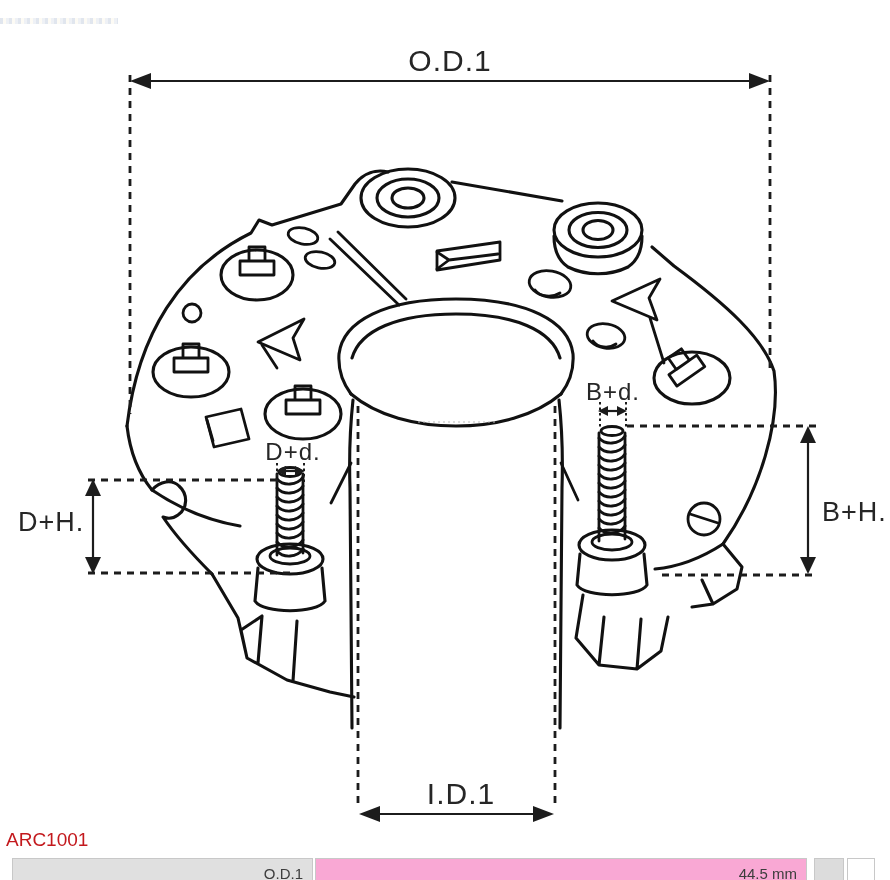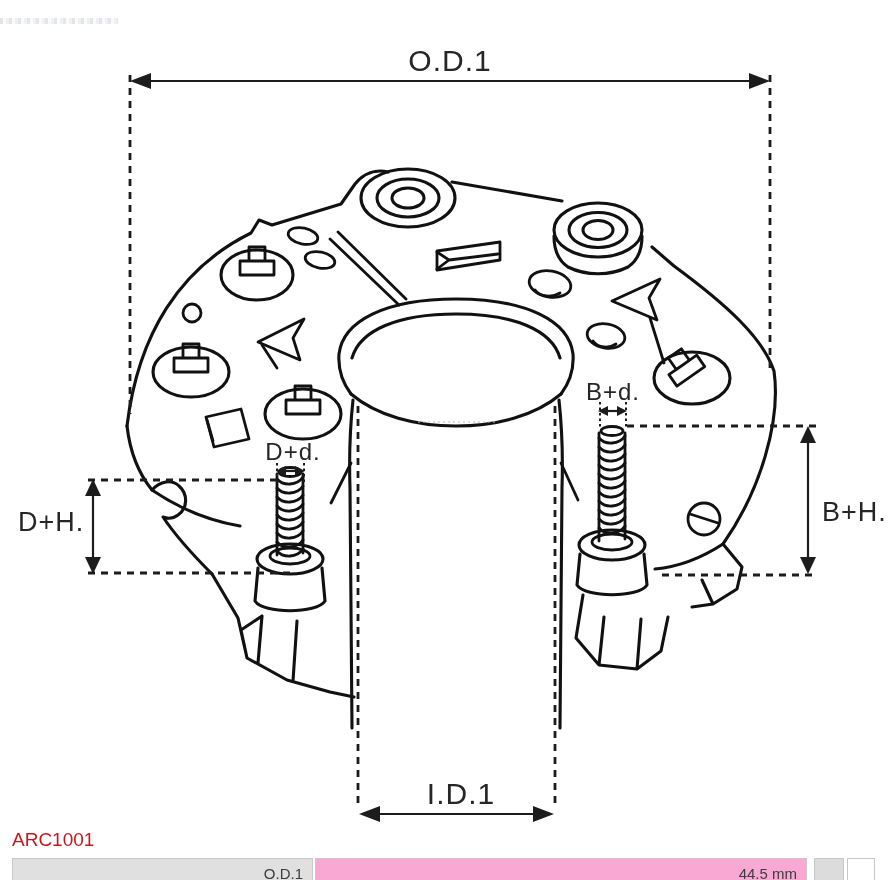--- a/index.html
+++ b/index.html
@@ -12,21 +12,21 @@
   svg{position:absolute;left:0;top:0;}
   .art{stroke:#111;fill:none;stroke-width:3.1;stroke-linecap:round;stroke-linejoin:round;}
   .art-thin{stroke:#111;fill:none;stroke-width:2.8;stroke-linecap:round;stroke-linejoin:round;}
   .dotted-faint{stroke:#b9b9b9;stroke-width:1.2;stroke-dasharray:2,3;fill:none;}
   .dim{stroke:#1c1c1c;fill:none;stroke-width:2.2;}
   .dim-dash{stroke:#1c1c1c;fill:none;stroke-width:2.8;stroke-dasharray:7,6;}
   .dim-dot{stroke:#1c1c1c;fill:none;stroke-width:2;stroke-dasharray:2.5,3;}
   .head{fill:#1c1c1c;stroke:none;}
   .dim-label{fill:#262626;letter-spacing:1px;}
   .f30{font-size:30px;} .f27{font-size:27px;} .f24{font-size:24px;}
-  .code-link{position:absolute;left:12px;top:811px;font-size:19px;line-height:22px;
+  .code-link{position:absolute;left:6px;top:811px;font-size:19px;line-height:22px;
     color:#c3191d;text-decoration:none;cursor:pointer;}
   .spec-row{position:absolute;left:12px;top:840px;display:flex;align-items:stretch;height:31px;}
   .cell{box-sizing:border-box;border:1px solid #c8c8c8;font-size:15px;line-height:29px;
     color:#3d3d3d;text-align:right;padding:0 9px;background:#f9a8d4;}
   .cell.label{width:301px;background:#e0e0e0;}
   .cell.value{width:492px;margin-left:2px;}
   .cell.sq{width:30px;padding:0;margin-left:7px;background:#dcdcdc;}
   .cell.sq.white{width:28px;margin-left:3px;background:#fff;}
   .hairline{position:absolute;left:12px;top:875px;width:878px;height:1px;background:#cccccc;}
 </style>

